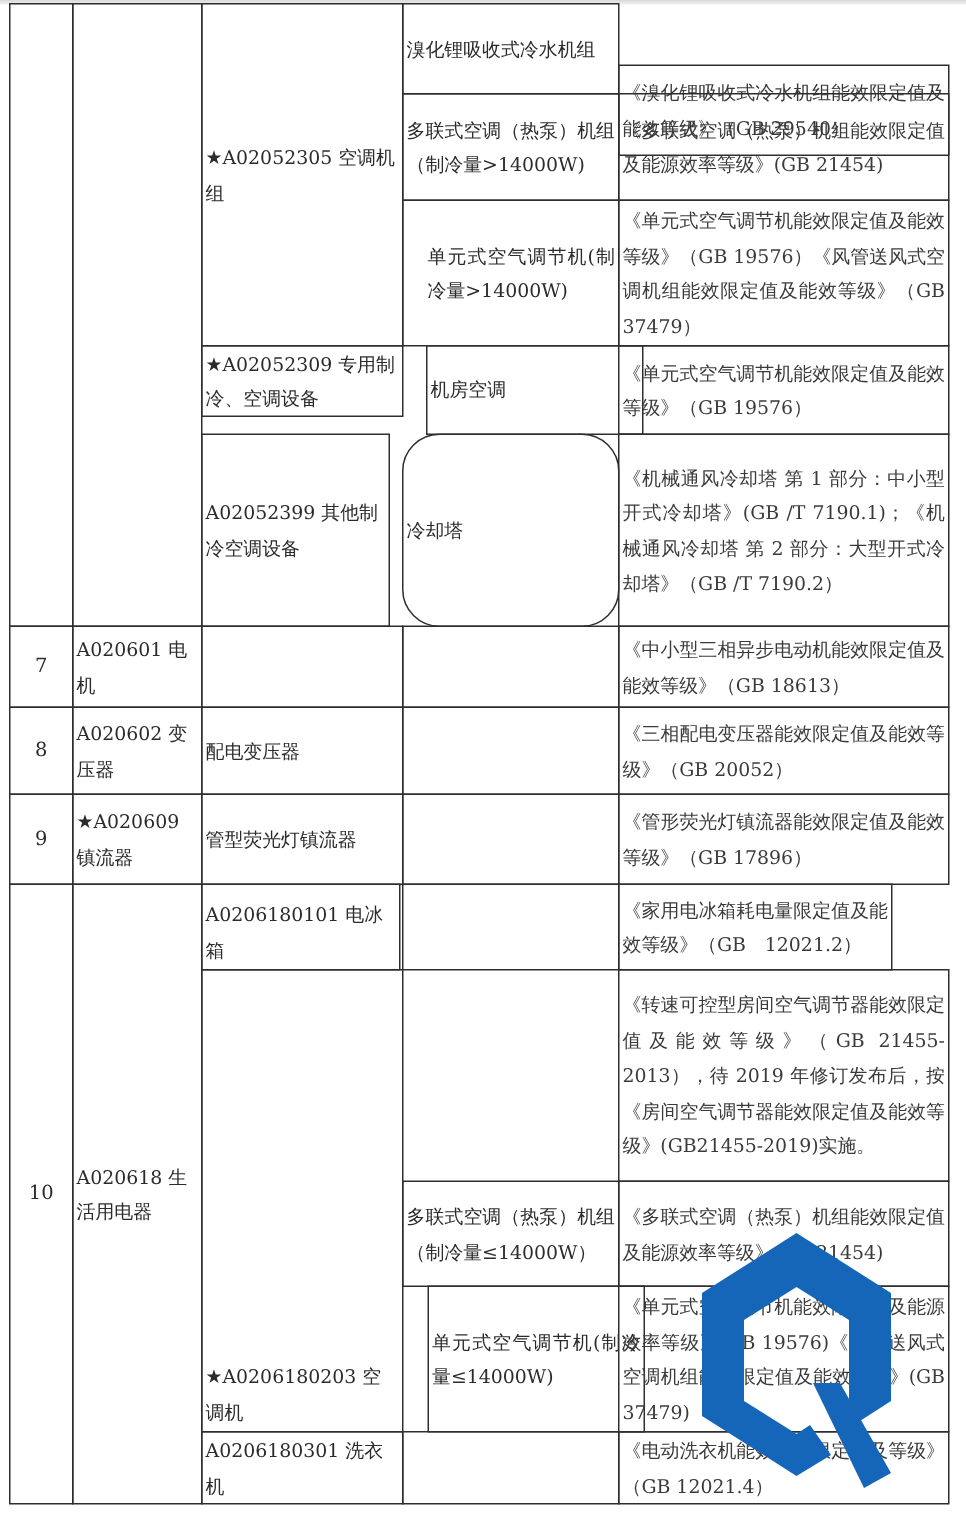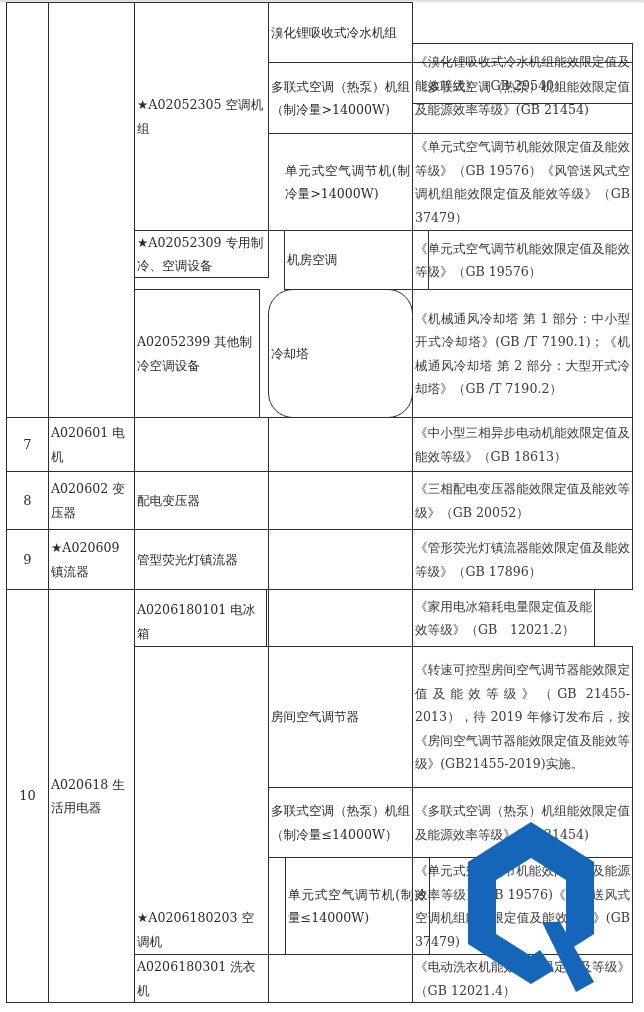--- a/index.html
+++ b/index.html
@@ -140,23 +140,20 @@
       <span></span>
     </div>
   <div class="cell just std" style="left:413px;top:590px;width:183px;height:58px;justify-content:flex-end;">
       <span>《家用电冰箱耗电量限定值及能效等级》（GB　12021.2）</span>
     </div>
 
   <div class="cell" style="left:135px;top:647px;width:135px;height:309px;align-items:flex-end;">
       <span>★A0206180203 空调机</span>
     </div>
 
-  <div class="cell" style="left:269px;top:647px;width:145px;height:142px;">
-      <span>房间空气调节器</span>
-    </div>
   <div class="cell just std" style="left:413px;top:647px;width:221px;height:142px;">
       <span>《转速可控型房间空气调节器能效限定值及能效等级》（GB 21455-2013），待 2019 年修订发布后，按《房间空气调节器能效限定值及能效等级》(GB21455-2019)实施。</span>
     </div>
 
   <div class="cell just" style="left:269px;top:788px;width:145px;height:71px;">
       <span>多联式空调（热泵）机组（制冷量≤14000W）</span>
     </div>
   <div class="cell just std" style="left:413px;top:788px;width:221px;height:71px;">
       <span>《多联式空调（热泵）机组能效限定值及能源效率等级》(GB 21454)</span>
     </div>

